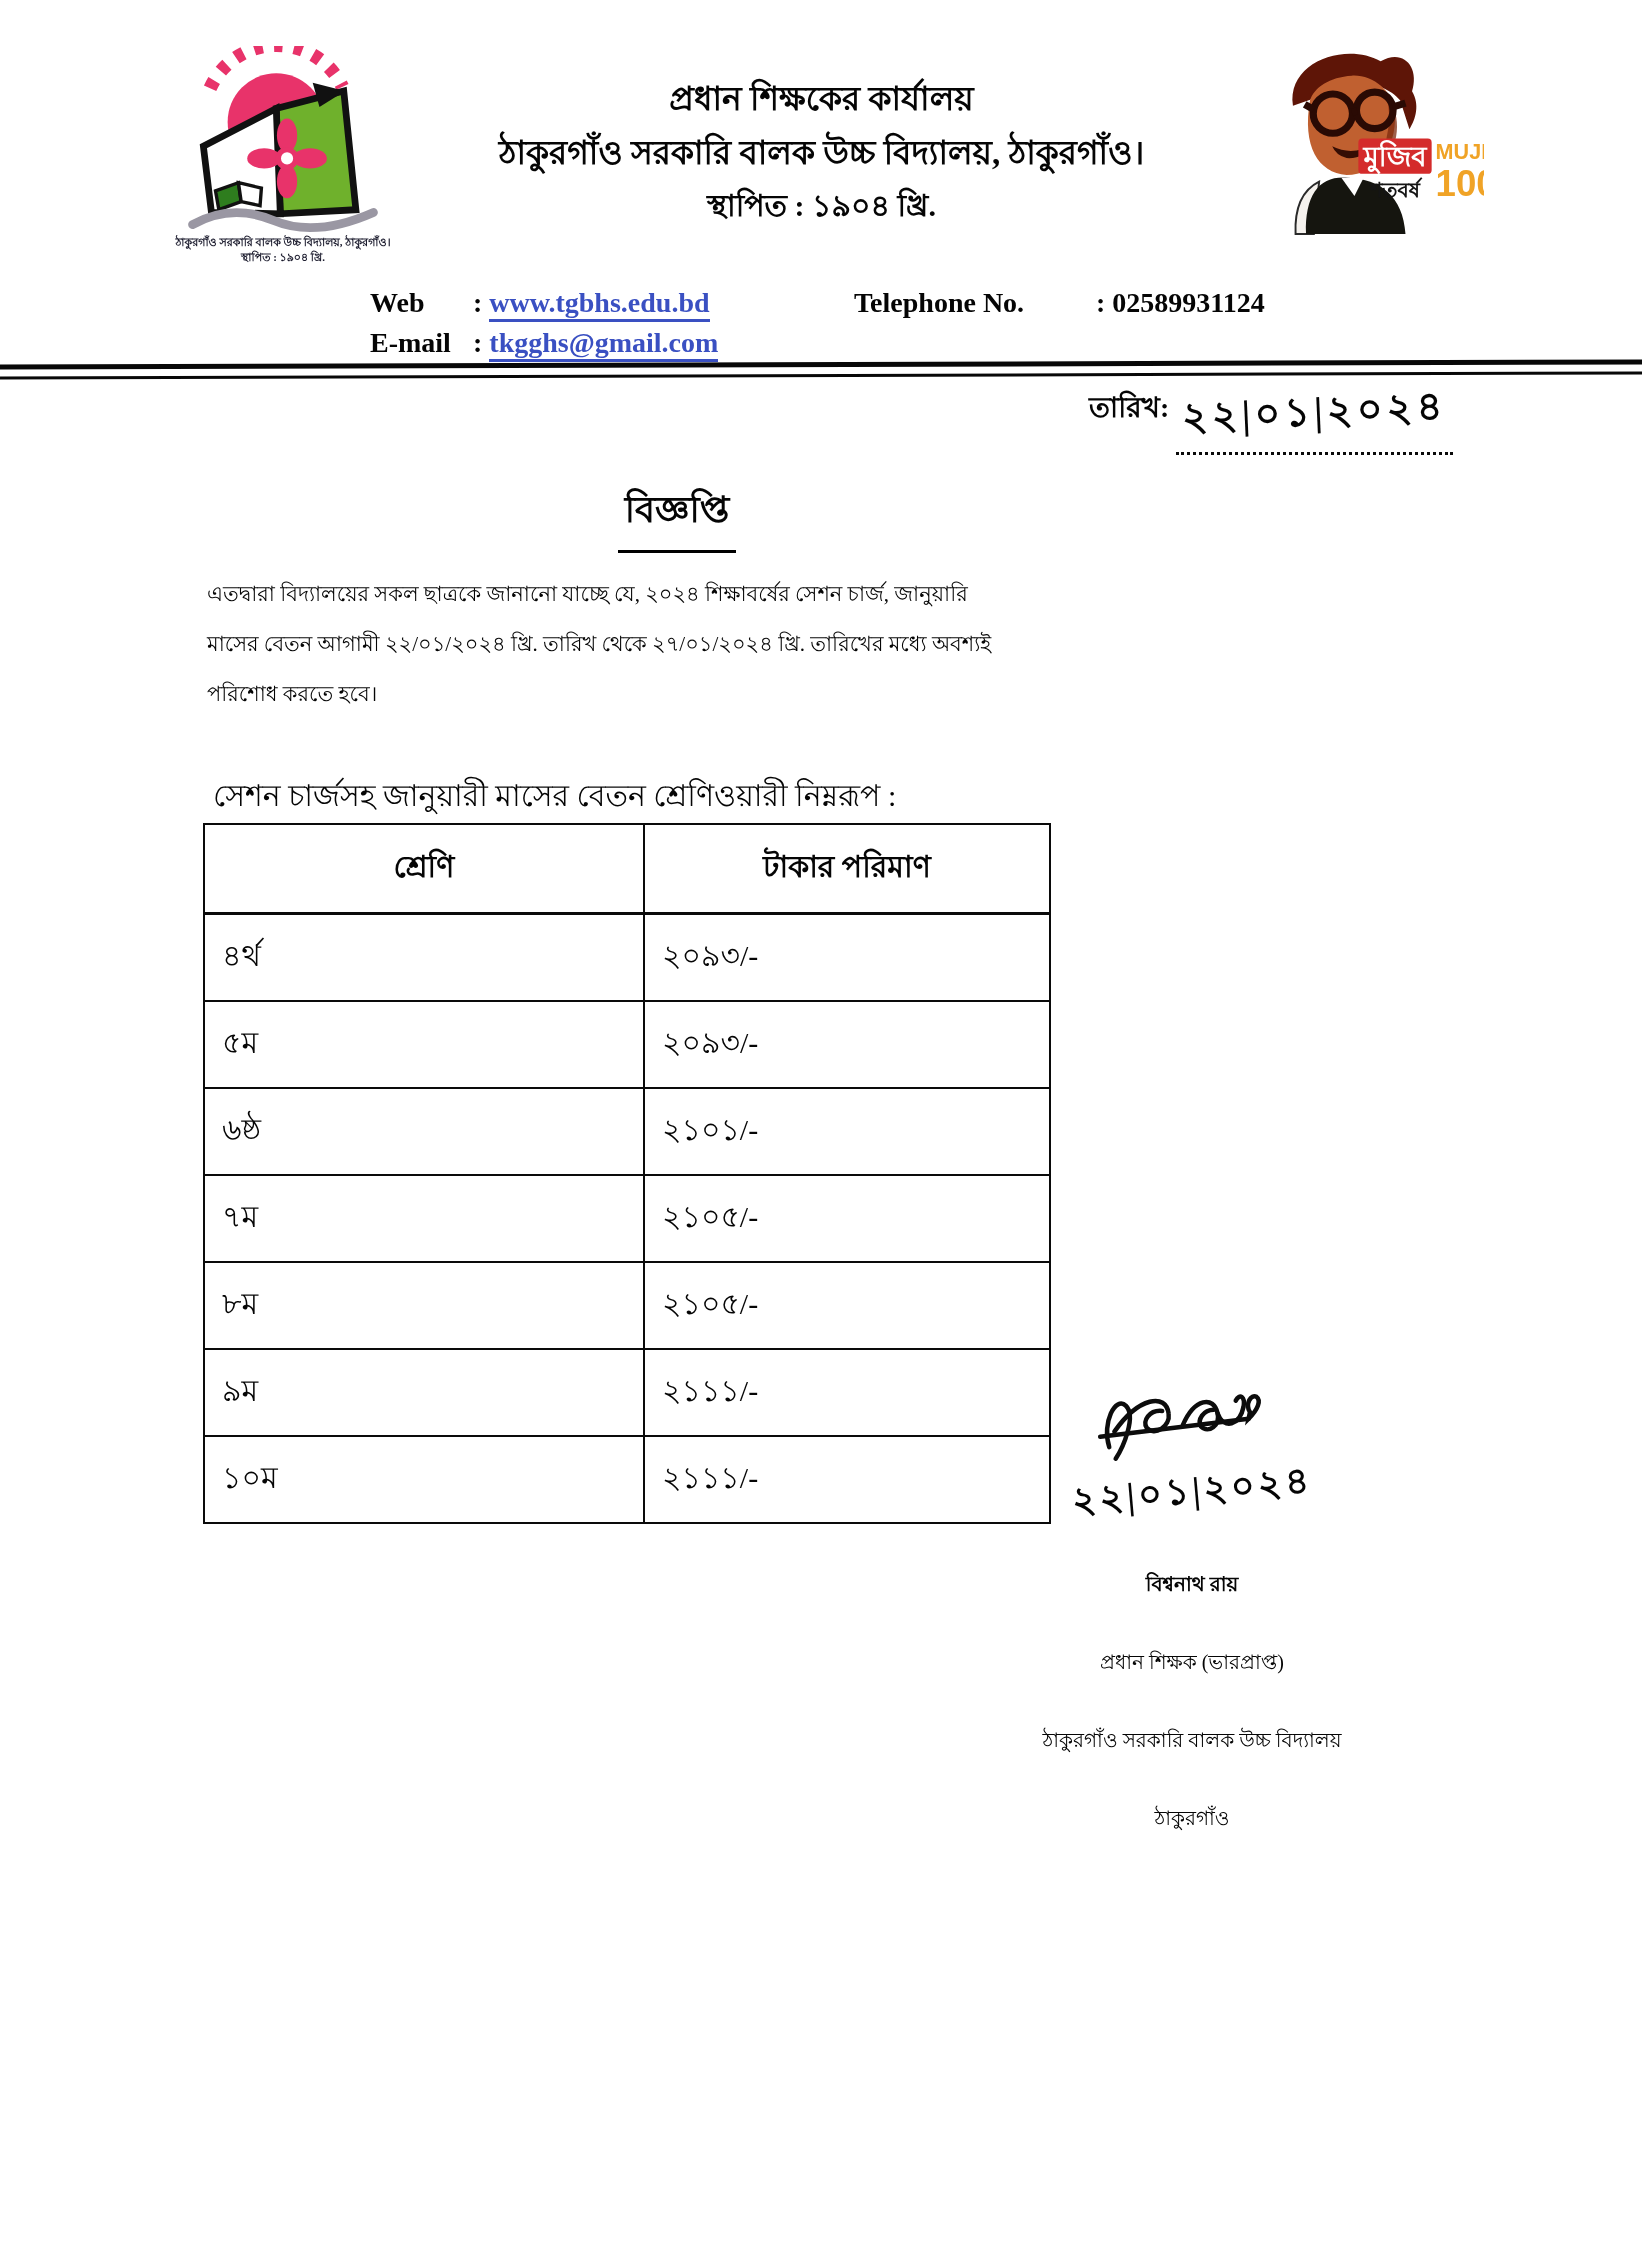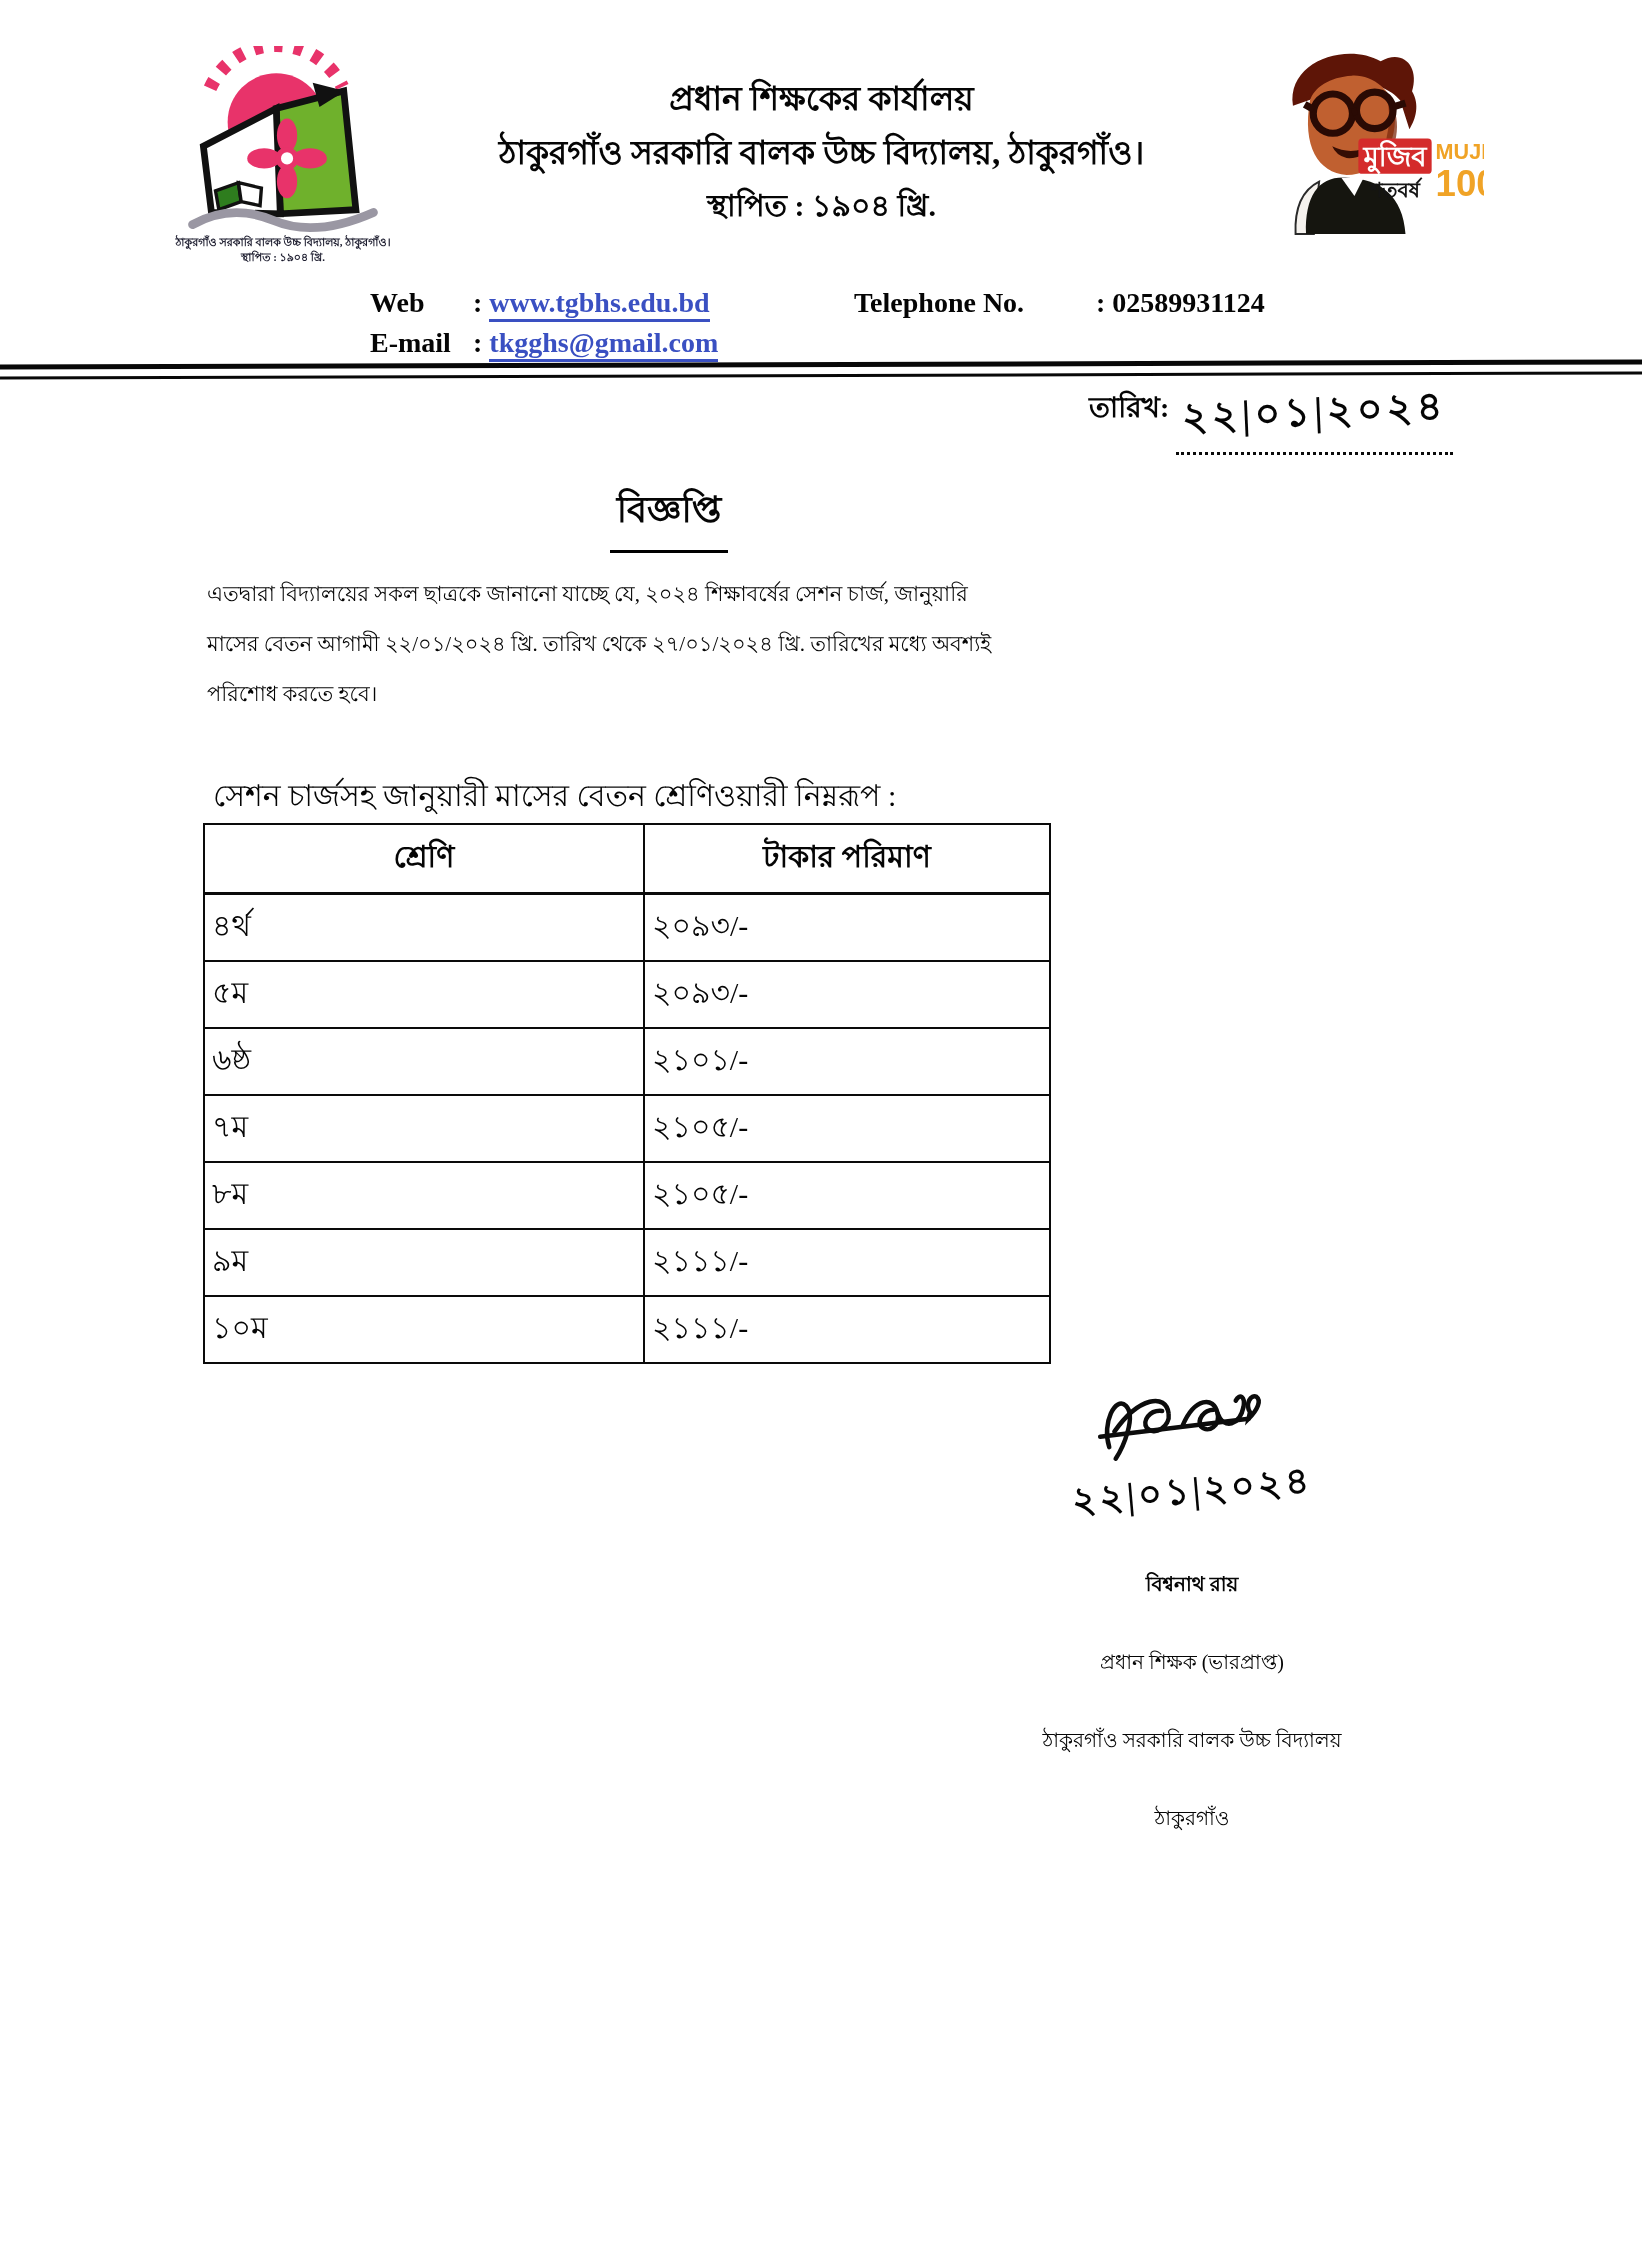--- a/index.html
+++ b/index.html
@@ -25,27 +25,27 @@
   .link{color:#3a50c2;text-decoration:none;border-bottom:3.2px solid #3a50c2;padding-bottom:0.6px;}
   .eiin{margin-left:35px;}
   
   .rule{position:absolute;left:0;top:362px;width:1643px;height:7px;
         border-top:5.2px solid #080808;border-bottom:3.2px solid #080808;transform:rotate(-0.18deg);}
   .date-line{position:absolute;top:384px;left:1089px;white-space:nowrap;font-size:28px;}
   .date-label{font-weight:bold;vertical-align:11.6px;}
   .date-dotted{display:inline-block;min-width:277px;border-bottom:3.2px dotted #0a0a0a;text-align:center;padding-bottom:1.3px;}
   .handwriting{font-size:40px;font-weight:bold;display:inline-block;transform:rotate(-2.5deg) translateY(-3.9px);letter-spacing:3.9px;}
   
-  .notice-title-wrap{position:absolute;top:482px;left:8px;width:1322px;text-align:center;}
+  .notice-title-wrap{position:absolute;top:482px;left:16px;width:1322px;text-align:center;}
   .notice-title{display:inline-block;font-size:36px;font-weight:bold;border-bottom:3.9px solid #000;padding:0 6.4px 7.7px;}
   .body-par{position:absolute;top:569px;left:207px;width:1263px;font-size:21px;line-height:50px;text-align:justify;}
   .table-intro{position:absolute;top:772px;left:213px;font-size:30px;}
   
   .fee-table{position:absolute;top:823px;left:203px;width:848px;border-collapse:collapse;table-layout:fixed;}
-  .fee-table th,.fee-table td{border:2.6px solid #0a0a0a;font-size:30px;padding:7px;}
+  .fee-table th,.fee-table td{border:2.6px solid #0a0a0a;font-size:30px;padding:17px;}
   .fee-table th{height:53px;font-weight:bold;border-bottom-width:3.2px;}
   .fee-table td{height:46px;font-weight:normal;}
   .col-class{width:52%;}
   
   .note-par{position:absolute;top:1303px;left:213px;width:1269px;font-size:30px;line-height:50px;text-align:justify;}
   
   .sig-block{position:absolute;top:1385px;left:928px;width:528px;text-align:center;}
   .sig-scribble{display:block;margin:0 auto -2.6px auto;}
   .sig-date{font-size:37px;font-weight:bold;display:inline-block;transform:rotate(-5deg);letter-spacing:3.2px;margin-bottom:3.9px;}
   .sig-line{font-size:20px;line-height:43px;margin-top:35px;}

